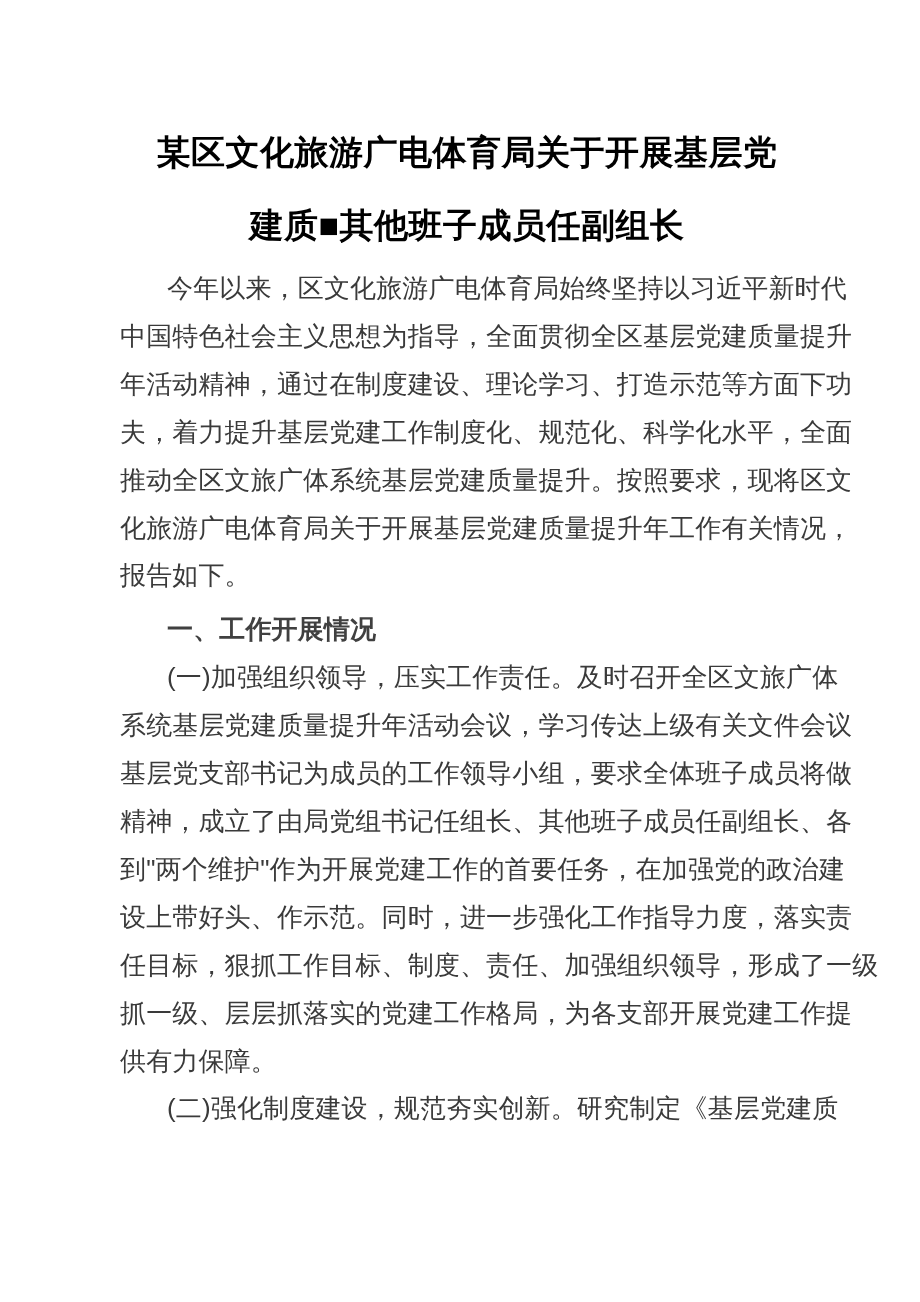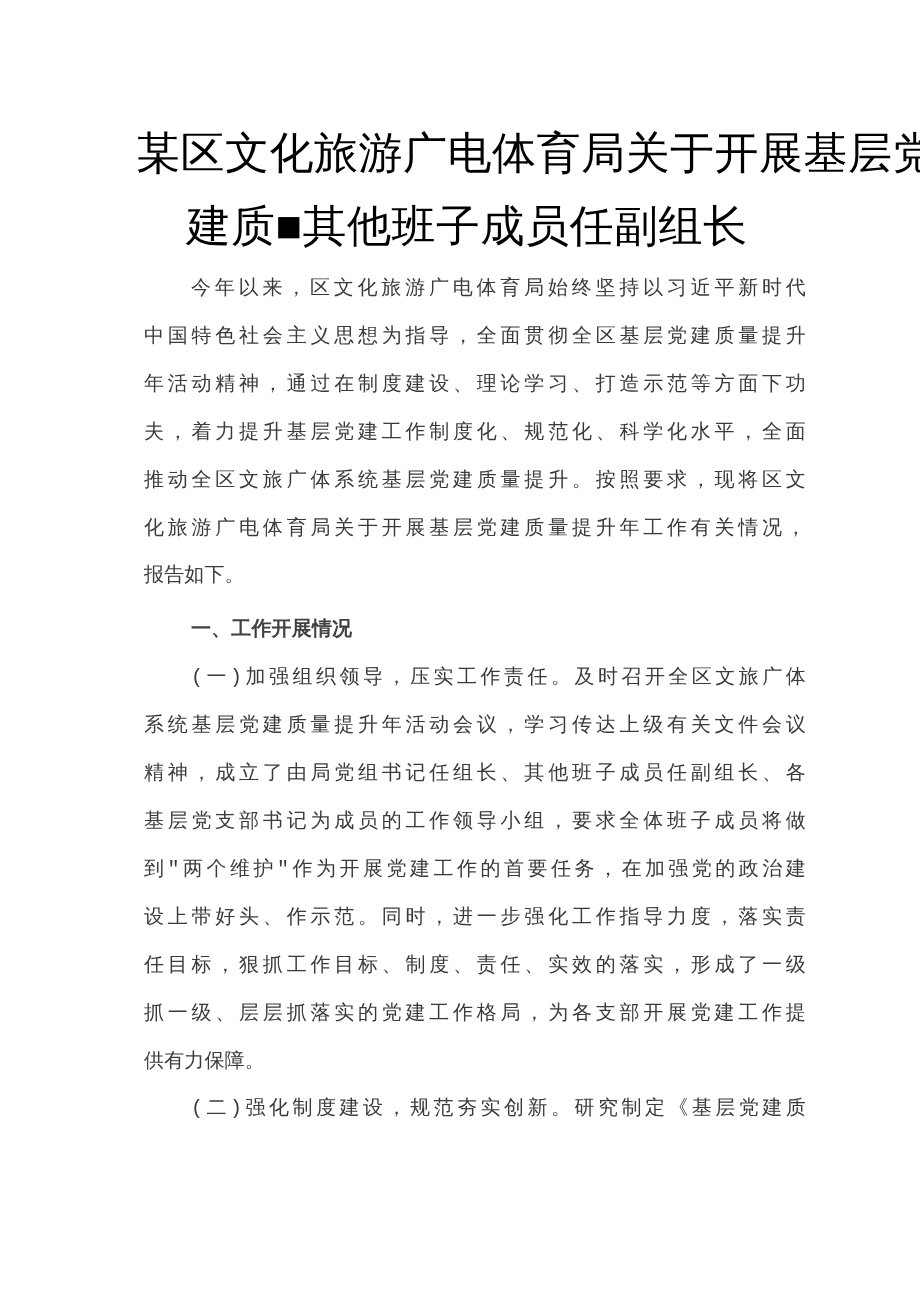--- a/index.html
+++ b/index.html
@@ -10,32 +10,32 @@
     background: #ffffff;
     overflow: hidden;
   }
   .title-block {
     position: absolute;
     left: 136px;
     width: 662px;
     top: 116px;
     text-align: center;
     font-family: "Liberation Sans", sans-serif;
-    font-weight: normal;
-    font-size: 44px;
+    font-weight: bold;
+    font-size: 34px;
     color: #000000;
   }
   .tline { line-height: 73px; letter-spacing: 0.5px; white-space: nowrap; }
   .body-block {
     position: absolute;
-    left: 144px;
+    left: 120px;
     width: 662px;
     top: 265px;
-    font-family: Liberation Mono, monospace;
-    font-size: 20px;
+    font-family: Liberation Sans, sans-serif;
+    font-size: 26px;
     color: #3a3a3a;
   }
   .ln {
     line-height: 47.9px;
     letter-spacing: 0.15px;
     text-align: justify;
     text-align-last: justify;
     white-space: nowrap;
   }
   .ln.end { text-align-last: left; }
@@ -63,24 +63,24 @@
     <div class="ln">年活动精神，通过在制度建设、理论学习、打造示范等方面下功</div>
     <div class="ln">夫，着力提升基层党建工作制度化、规范化、科学化水平，全面</div>
     <div class="ln">推动全区文旅广体系统基层党建质量提升。按照要求，现将区文</div>
     <div class="ln">化旅游广电体育局关于开展基层党建质量提升年工作有关情况，</div>
     <div class="ln end">报告如下。</div>
 
     <div class="ln ind head end">一、工作开展情况</div>
 
     <div class="ln ind">(一)加强组织领导，压实工作责任。及时召开全区文旅广体</div>
     <div class="ln">系统基层党建质量提升年活动会议，学习传达上级有关文件会议</div>
+    <div class="ln">基层党支部书记为成员的工作领导小组，要求全体班子成员将做</div>
     <div class="ln">精神，成立了由局党组书记任组长、其他班子成员任副组长、各</div>
-    <div class="ln">基层党支部书记为成员的工作领导小组，要求全体班子成员将做</div>
     <div class="ln">到"两个维护"作为开展党建工作的首要任务，在加强党的政治建</div>
     <div class="ln">设上带好头、作示范。同时，进一步强化工作指导力度，落实责</div>
-    <div class="ln">任目标，狠抓工作目标、制度、责任、实效的落实，形成了一级</div>
+    <div class="ln">任目标，狠抓工作目标、制度、责任、加强组织领导，形成了一级</div>
     <div class="ln">抓一级、层层抓落实的党建工作格局，为各支部开展党建工作提</div>
     <div class="ln end">供有力保障。</div>
 
     <div class="ln ind">(二)强化制度建设，规范夯实创新。研究制定《基层党建质</div>
   </div>
 
 </div>
 
 </body></html>

